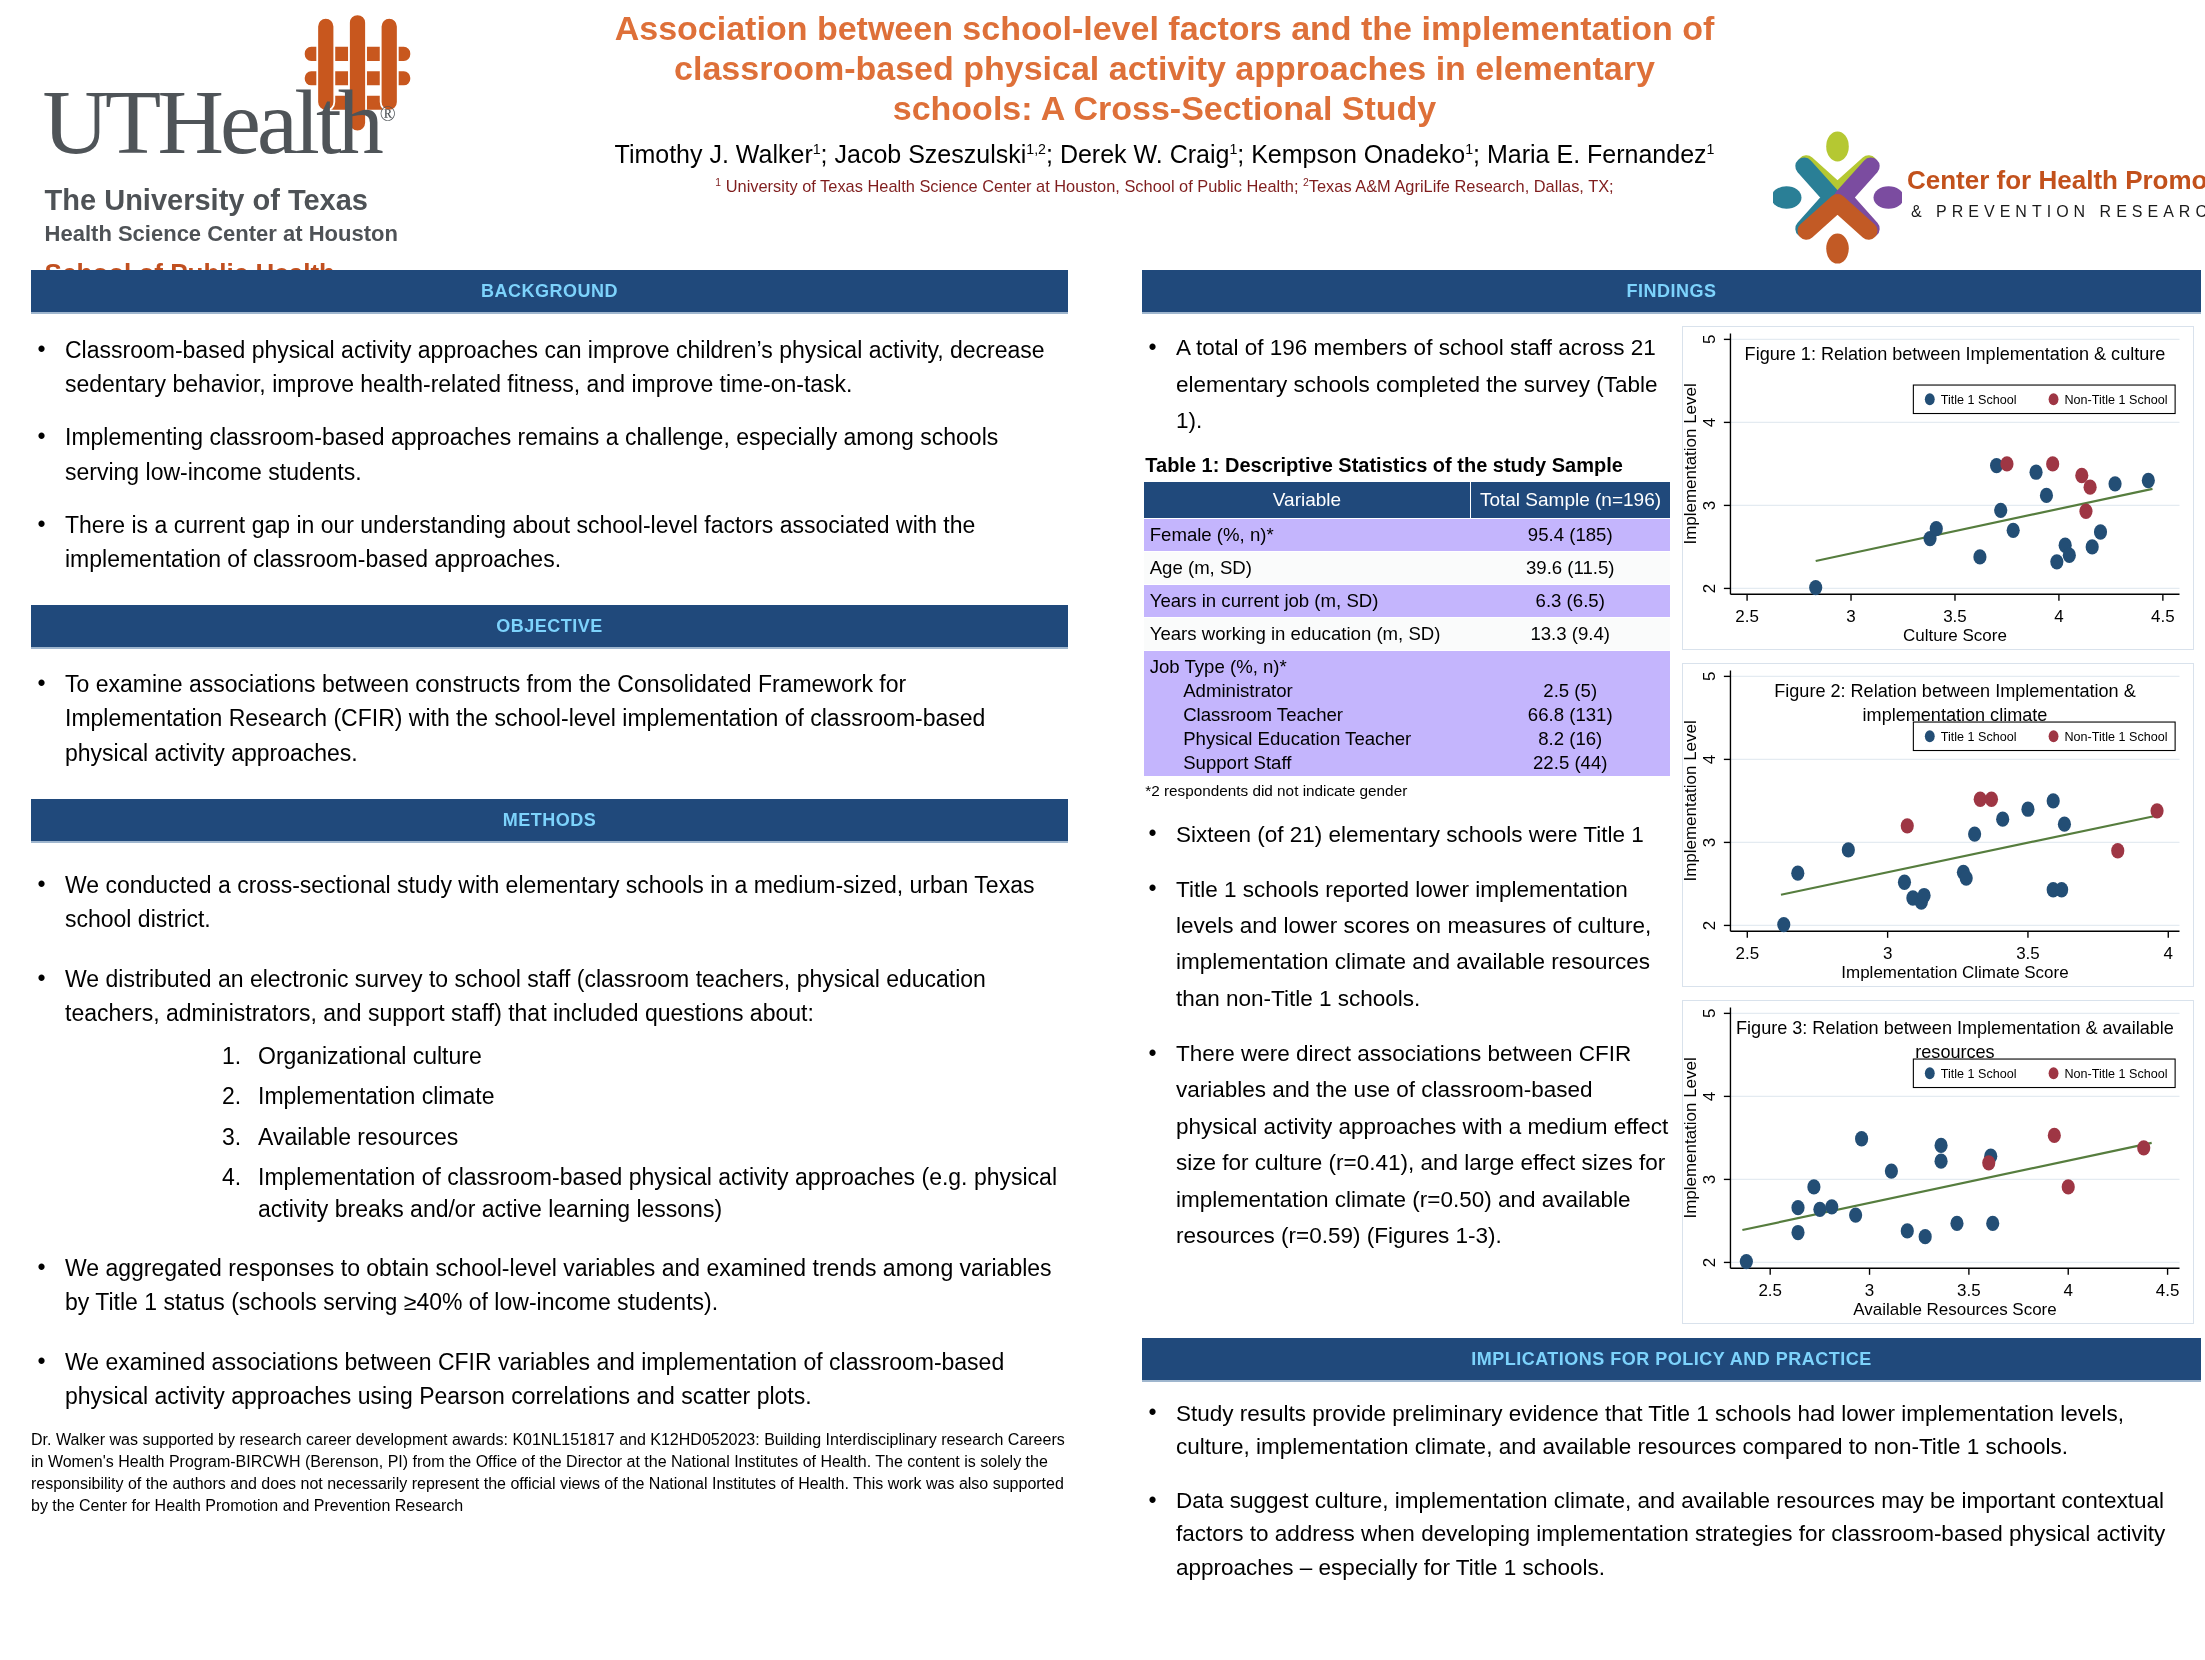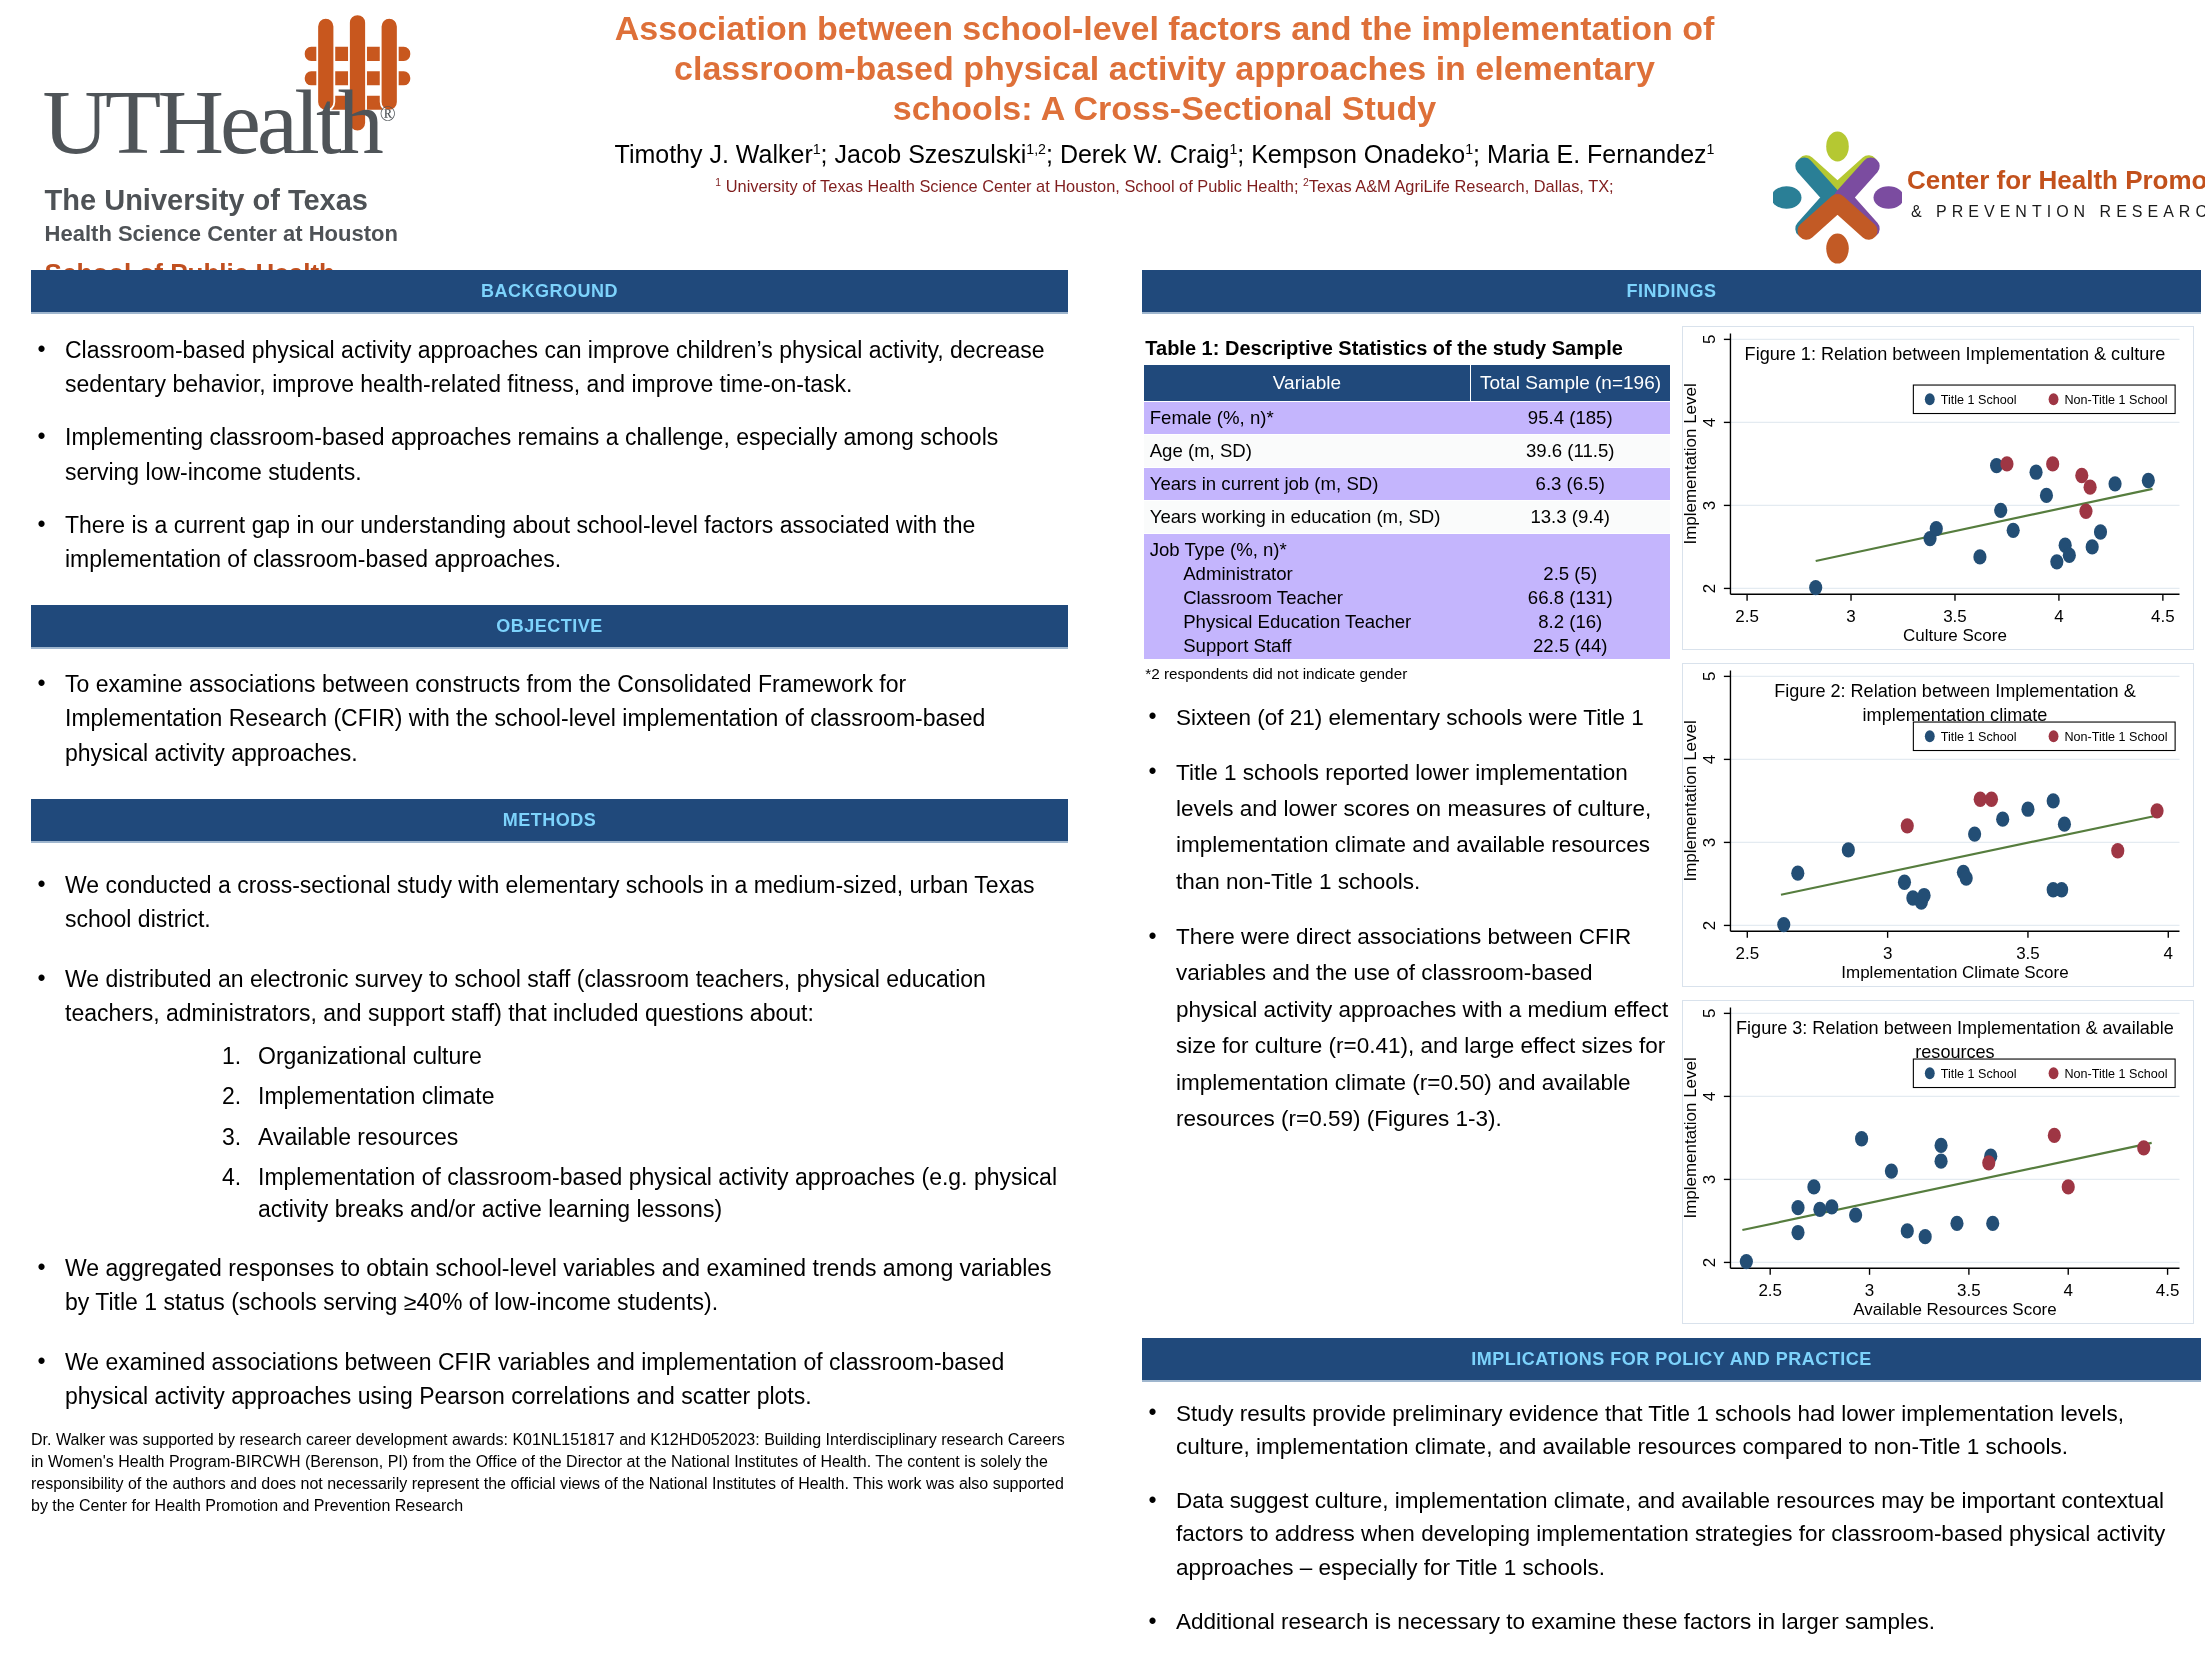--- a/index.html
+++ b/index.html
@@ -178,20 +178,23 @@
       </div>
 
     <div class="ack-text">Dr. Walker was supported by research career development awards: K01NL151817 and K12HD052023: Building Interdisciplinary research Careers in Women's Health Program-BIRCWH (Berenson, PI) from the Office of the Director at the National Institutes of Health. The content is solely the responsibility of the authors and does not necessarily represent the official views of the National Institutes of Health. This work was also supported by the Center for Health Promotion and Prevention Research</div>
   </div>
 
   <div class="col-right">
     <div class="bar">FINDINGS</div>
 
     <div class="findings-body">
       <div class="f-text">
+        <div class="fb1">
+            <div class="bli"><span>A total of 196 members of school staff across 21 elementary schools completed the survey (Table 1).</span></div>
+          </div>
 
         <div class="t1-title">Table 1: Descriptive Statistics of the study Sample</div>
         <table class="t1">
             <thead>
               <tr>
                 <th>Variable</th>
                 <th>Total Sample (n=196)</th>
               </tr>
             </thead>
             <tbody>
@@ -423,18 +426,17 @@
               <text x="696" y="140.98726114649682" font-size="23">Non-Title 1 School</text>
             </svg>
           </div>
       </div>
     </div>
 
     <div class="bar imp-bar">IMPLICATIONS FOR POLICY AND PRACTICE</div>
     <div class="imp-bullets">
         <div class="bli imp-b1"><span>Study results provide preliminary evidence that Title 1 schools had lower implementation levels, culture, implementation climate, and available resources compared to non-Title 1 schools.</span></div>
         <div class="bli imp-b2"><span>Data suggest culture, implementation climate, and available resources may be important contextual factors to address when developing implementation strategies for classroom-based physical activity approaches – especially for Title 1 schools.</span></div>
-        <div class="bli imp-b3"><span>Additional research is necessary to examine these factors in larger samples.</span></div>
       </div>
   </div>
 
 </div>
 
 
 </body></html>

